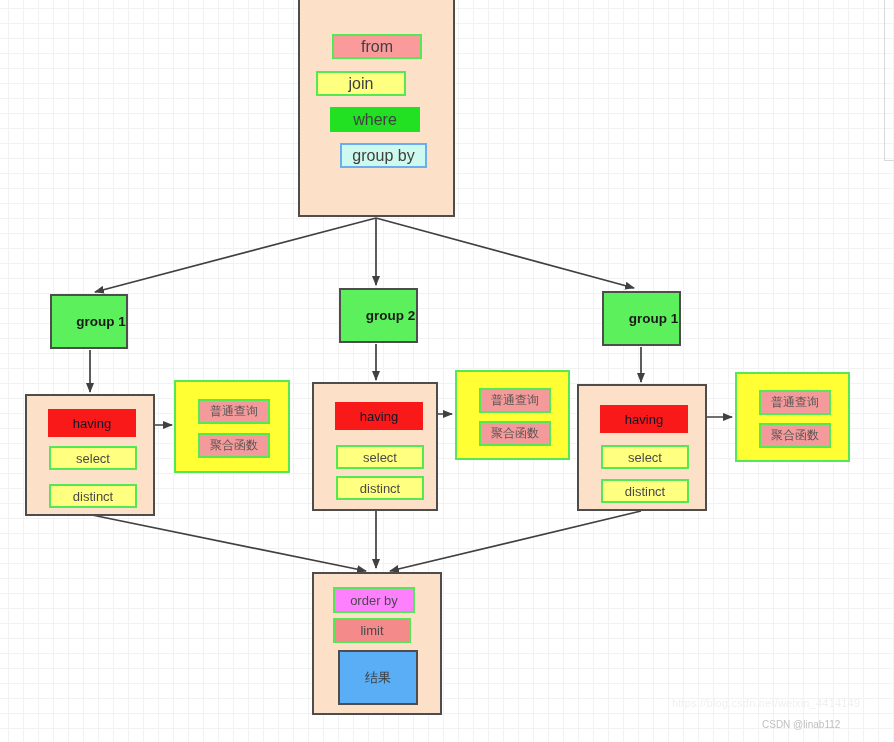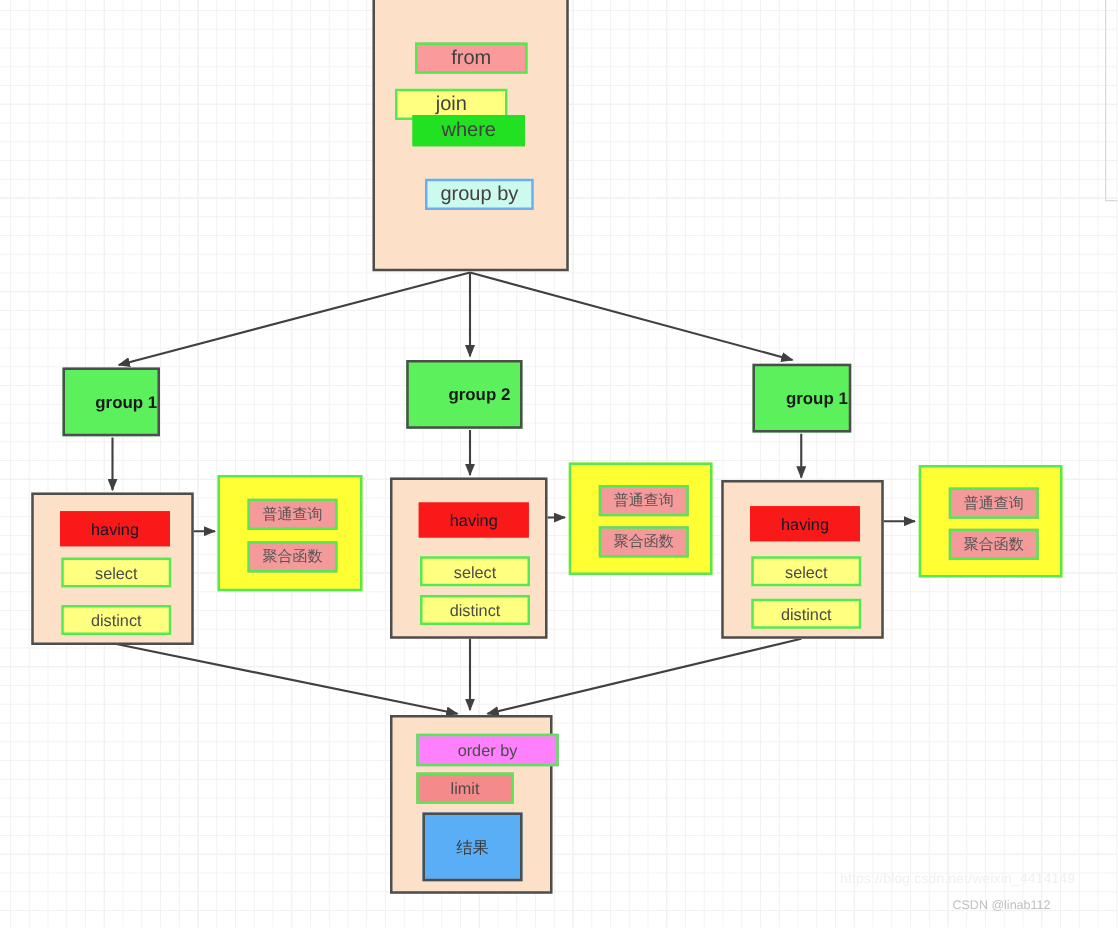--- a/index.html
+++ b/index.html
@@ -189,21 +189,21 @@
     <path d="M641,511 L390,571" stroke="#404040" stroke-width="1.7" fill="none" marker-end="url(#arrow)"></path>
   </svg>
 
   <div class="node panel" style="left:298px; top:-8px; width:157px; height:225px;">
     <div class="panel-inner chip chip-from" style="left:32px; top:40px; width:90px; height:25px;">
       <span>from</span>
     </div>
     <div class="panel-inner chip chip-join" style="left:16px; top:77px; width:90px; height:25px;">
       <span>join</span>
     </div>
-    <div class="panel-inner chip chip-where" style="left:30px; top:98px; width:90px; height:25px;">
+    <div class="panel-inner chip chip-where" style="left:30px; top:113px; width:90px; height:25px;">
       <span>where</span>
     </div>
     <div class="panel-inner chip chip-groupby" style="left:27px; top:149px; width:87px; height:25px;">
       <span>group by</span>
     </div>
   </div>
 
   <div class="node greenbox" style="left:50px; top:294px; width:78px; height:55px;">
     <span>group 1</span>
   </div>
@@ -222,21 +222,21 @@
 
   <div class="node yellowpanel" style="left:174px; top:380px; width:116px; height:93px;">
     <div class="panel-inner pinkchip" style="left:22px; top:17px; width:72px; height:25px;">
       <span>普通查询</span>
     </div>
     <div class="panel-inner pinkchip" style="left:22px; top:51px; width:72px; height:25px;">
       <span>聚合函数</span>
     </div>
   </div>
 
-  <div class="node greenbox" style="left:325px; top:288px; width:93px; height:55px;">
+  <div class="node greenbox" style="left:339px; top:288px; width:79px; height:55px;">
     <span>group 2</span>
   </div>
 
   <div class="node panel" style="left:312px; top:382px; width:126px; height:129px;">
     <div class="panel-inner having" style="left:21px; top:18px; width:88px; height:28px;">
       <span>having</span>
     </div>
     <div class="panel-inner yellowchip" style="left:22px; top:61px; width:88px; height:24px;">
       <span>select</span>
     </div>
@@ -273,21 +273,21 @@
   <div class="node yellowpanel" style="left:735px; top:372px; width:115px; height:90px;">
     <div class="panel-inner pinkchip" style="left:22px; top:16px; width:72px; height:25px;">
       <span>普通查询</span>
     </div>
     <div class="panel-inner pinkchip" style="left:22px; top:49px; width:72px; height:25px;">
       <span>聚合函数</span>
     </div>
   </div>
 
   <div class="node panel" style="left:312px; top:572px; width:130px; height:143px;">
-    <div class="panel-inner orderby" style="left:19px; top:13px; width:114px; height:26px;text-align:center;">
+    <div class="panel-inner orderby" style="left:19px; top:13px; width:82px; height:26px;text-align:center;">
       <span>order by</span>
     </div>
     <div class="panel-inner limitchip" style="left:19px; top:44px; width:78px; height:25px;">
       <span>limit</span>
     </div>
     <div class="panel-inner resultbox" style="left:24px; top:76px; width:80px; height:55px;">
       <span>结果</span>
     </div>
   </div>
 

